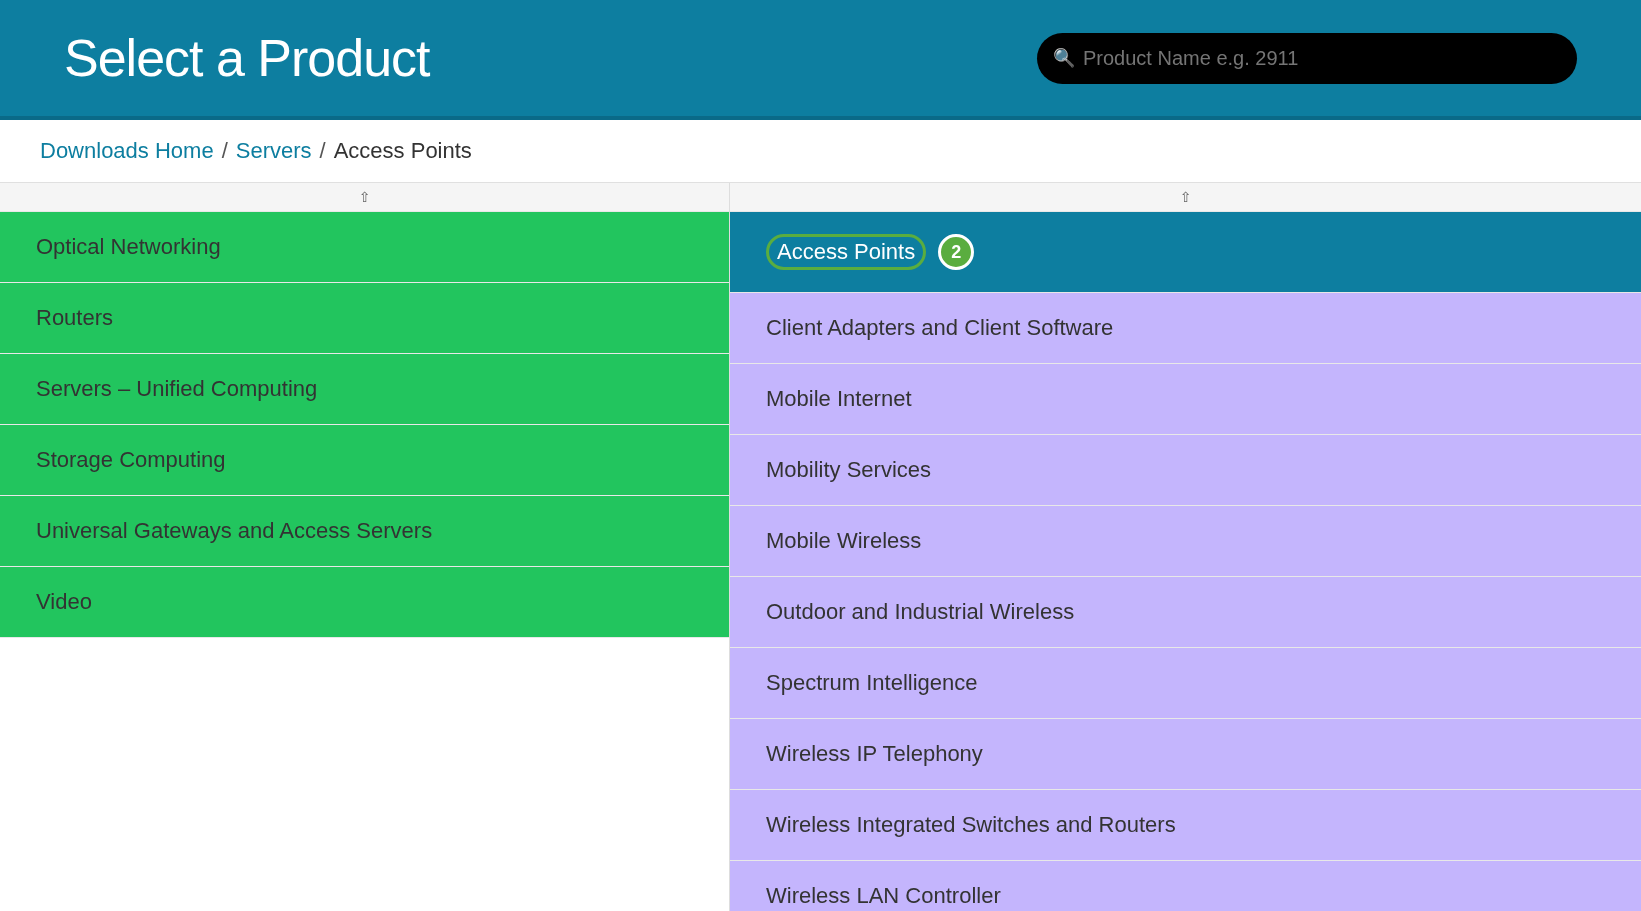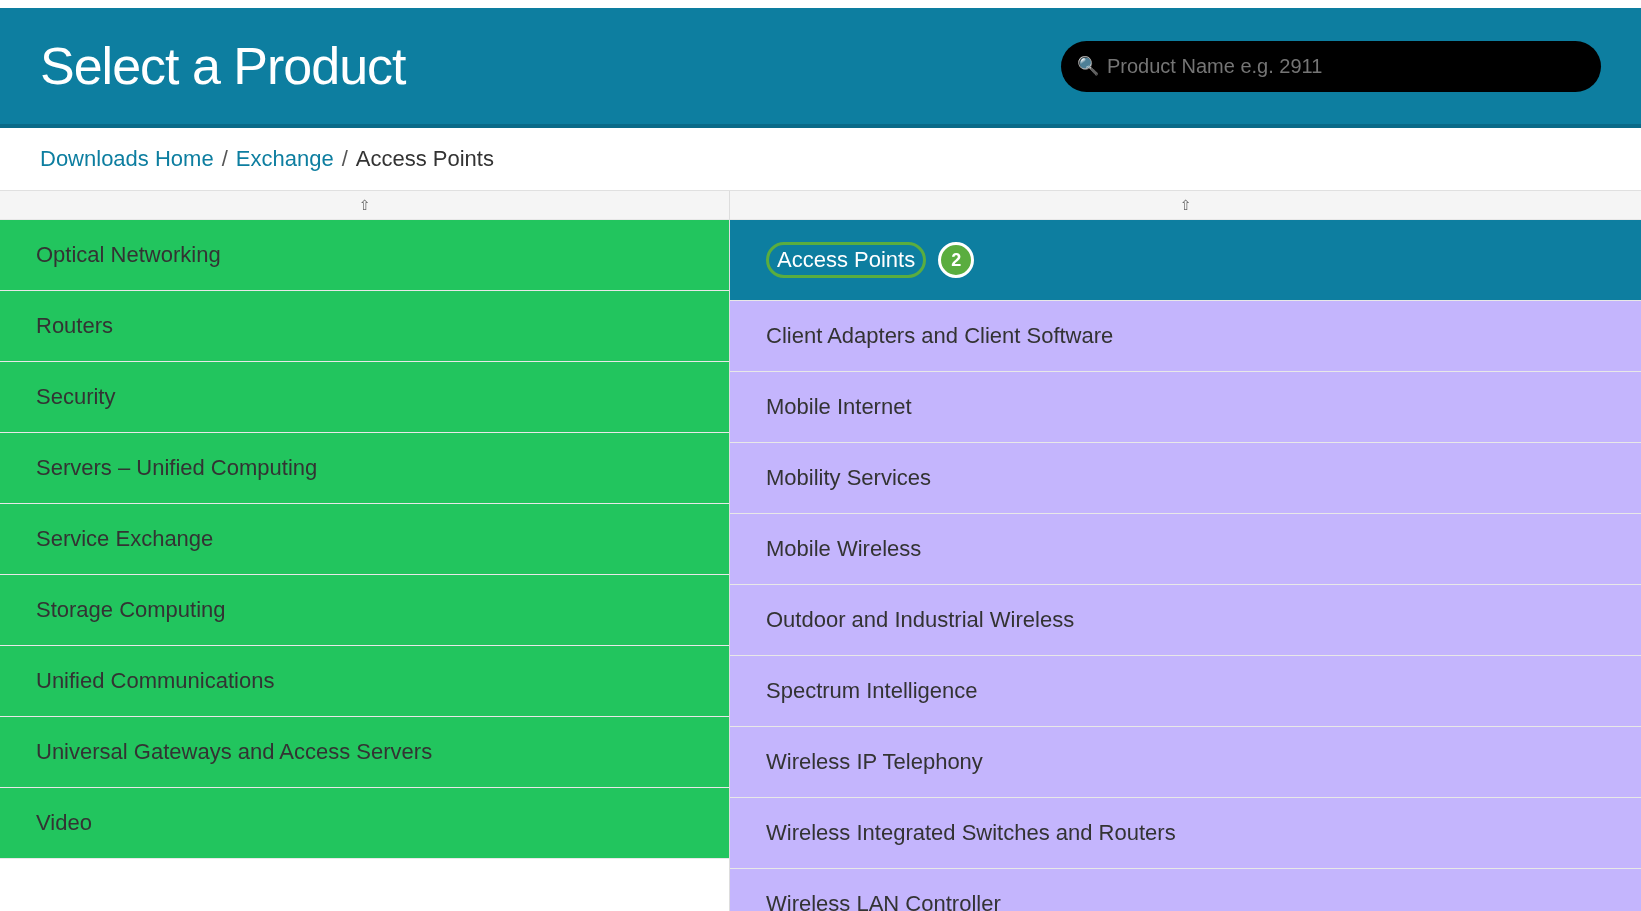--- a/index.html
+++ b/index.html
@@ -1,26 +1,25 @@
 <!DOCTYPE html>
 <html><head>
   <meta charset="utf-8">
   <style>
     * { box-sizing: border-box; margin: 0; padding: 0; }
     body { font-family: 'Arial', sans-serif; background: #fff; width: 1641px; min-height: 911px; }
 
     
     .header {
       background: #0d7ea0;
-      padding: 28px 40px;
+      padding: 28px 64px;
       display: flex;
       align-items: center;
       justify-content: space-between;
       border-bottom: 4px solid #0a6a88;
-      margin-top: 8px;
     }
     .header-title {
       color: #fff;
       font-size: 52px;
       font-weight: 300;
       letter-spacing: -1px;
     }
     .search-wrapper {
       position: relative;
       width: 540px;
@@ -166,52 +165,43 @@
   <h1 class="header-title">Select a Product</h1>
   <div class="search-wrapper">
     <span class="search-icon-wrap">🔍</span>
     <input class="search-input" type="text" placeholder="Product Name e.g. 2911" style="">
   </div>
 </div>
 
 <div class="breadcrumb">
   <a class="breadcrumb-link">Downloads Home</a>
   <span class="breadcrumb-sep">/</span>
-  <a class="breadcrumb-link">Exchange</a>
+  <a class="breadcrumb-link">Servers</a>
   <span class="breadcrumb-sep">/</span>
   <span class="breadcrumb-current">Access Points</span>
 </div>
 
 <div class="main-content">
 
   <div class="left-panel" id="left-panel">
 
     <div class="scroll-arrow">⇧</div>
 
     <div id="left-items">
         <div class="list-item">
           <span>Optical Networking</span>
         </div>
         <div class="list-item">
           <span>Routers</span>
         </div>
         <div class="list-item">
-          <span>Security</span>
-        </div>
-        <div class="list-item">
           <span>Servers – Unified Computing</span>
         </div>
         <div class="list-item">
-          <span>Service Exchange</span>
-        </div>
-        <div class="list-item">
           <span>Storage Computing</span>
-        </div>
-        <div class="list-item">
-          <span>Unified Communications</span>
         </div>
         <div class="list-item">
           <span>Universal Gateways and Access Servers</span>
         </div>
         <div class="list-item">
           <span>Video</span>
         </div>
       </div>
   </div>
 

